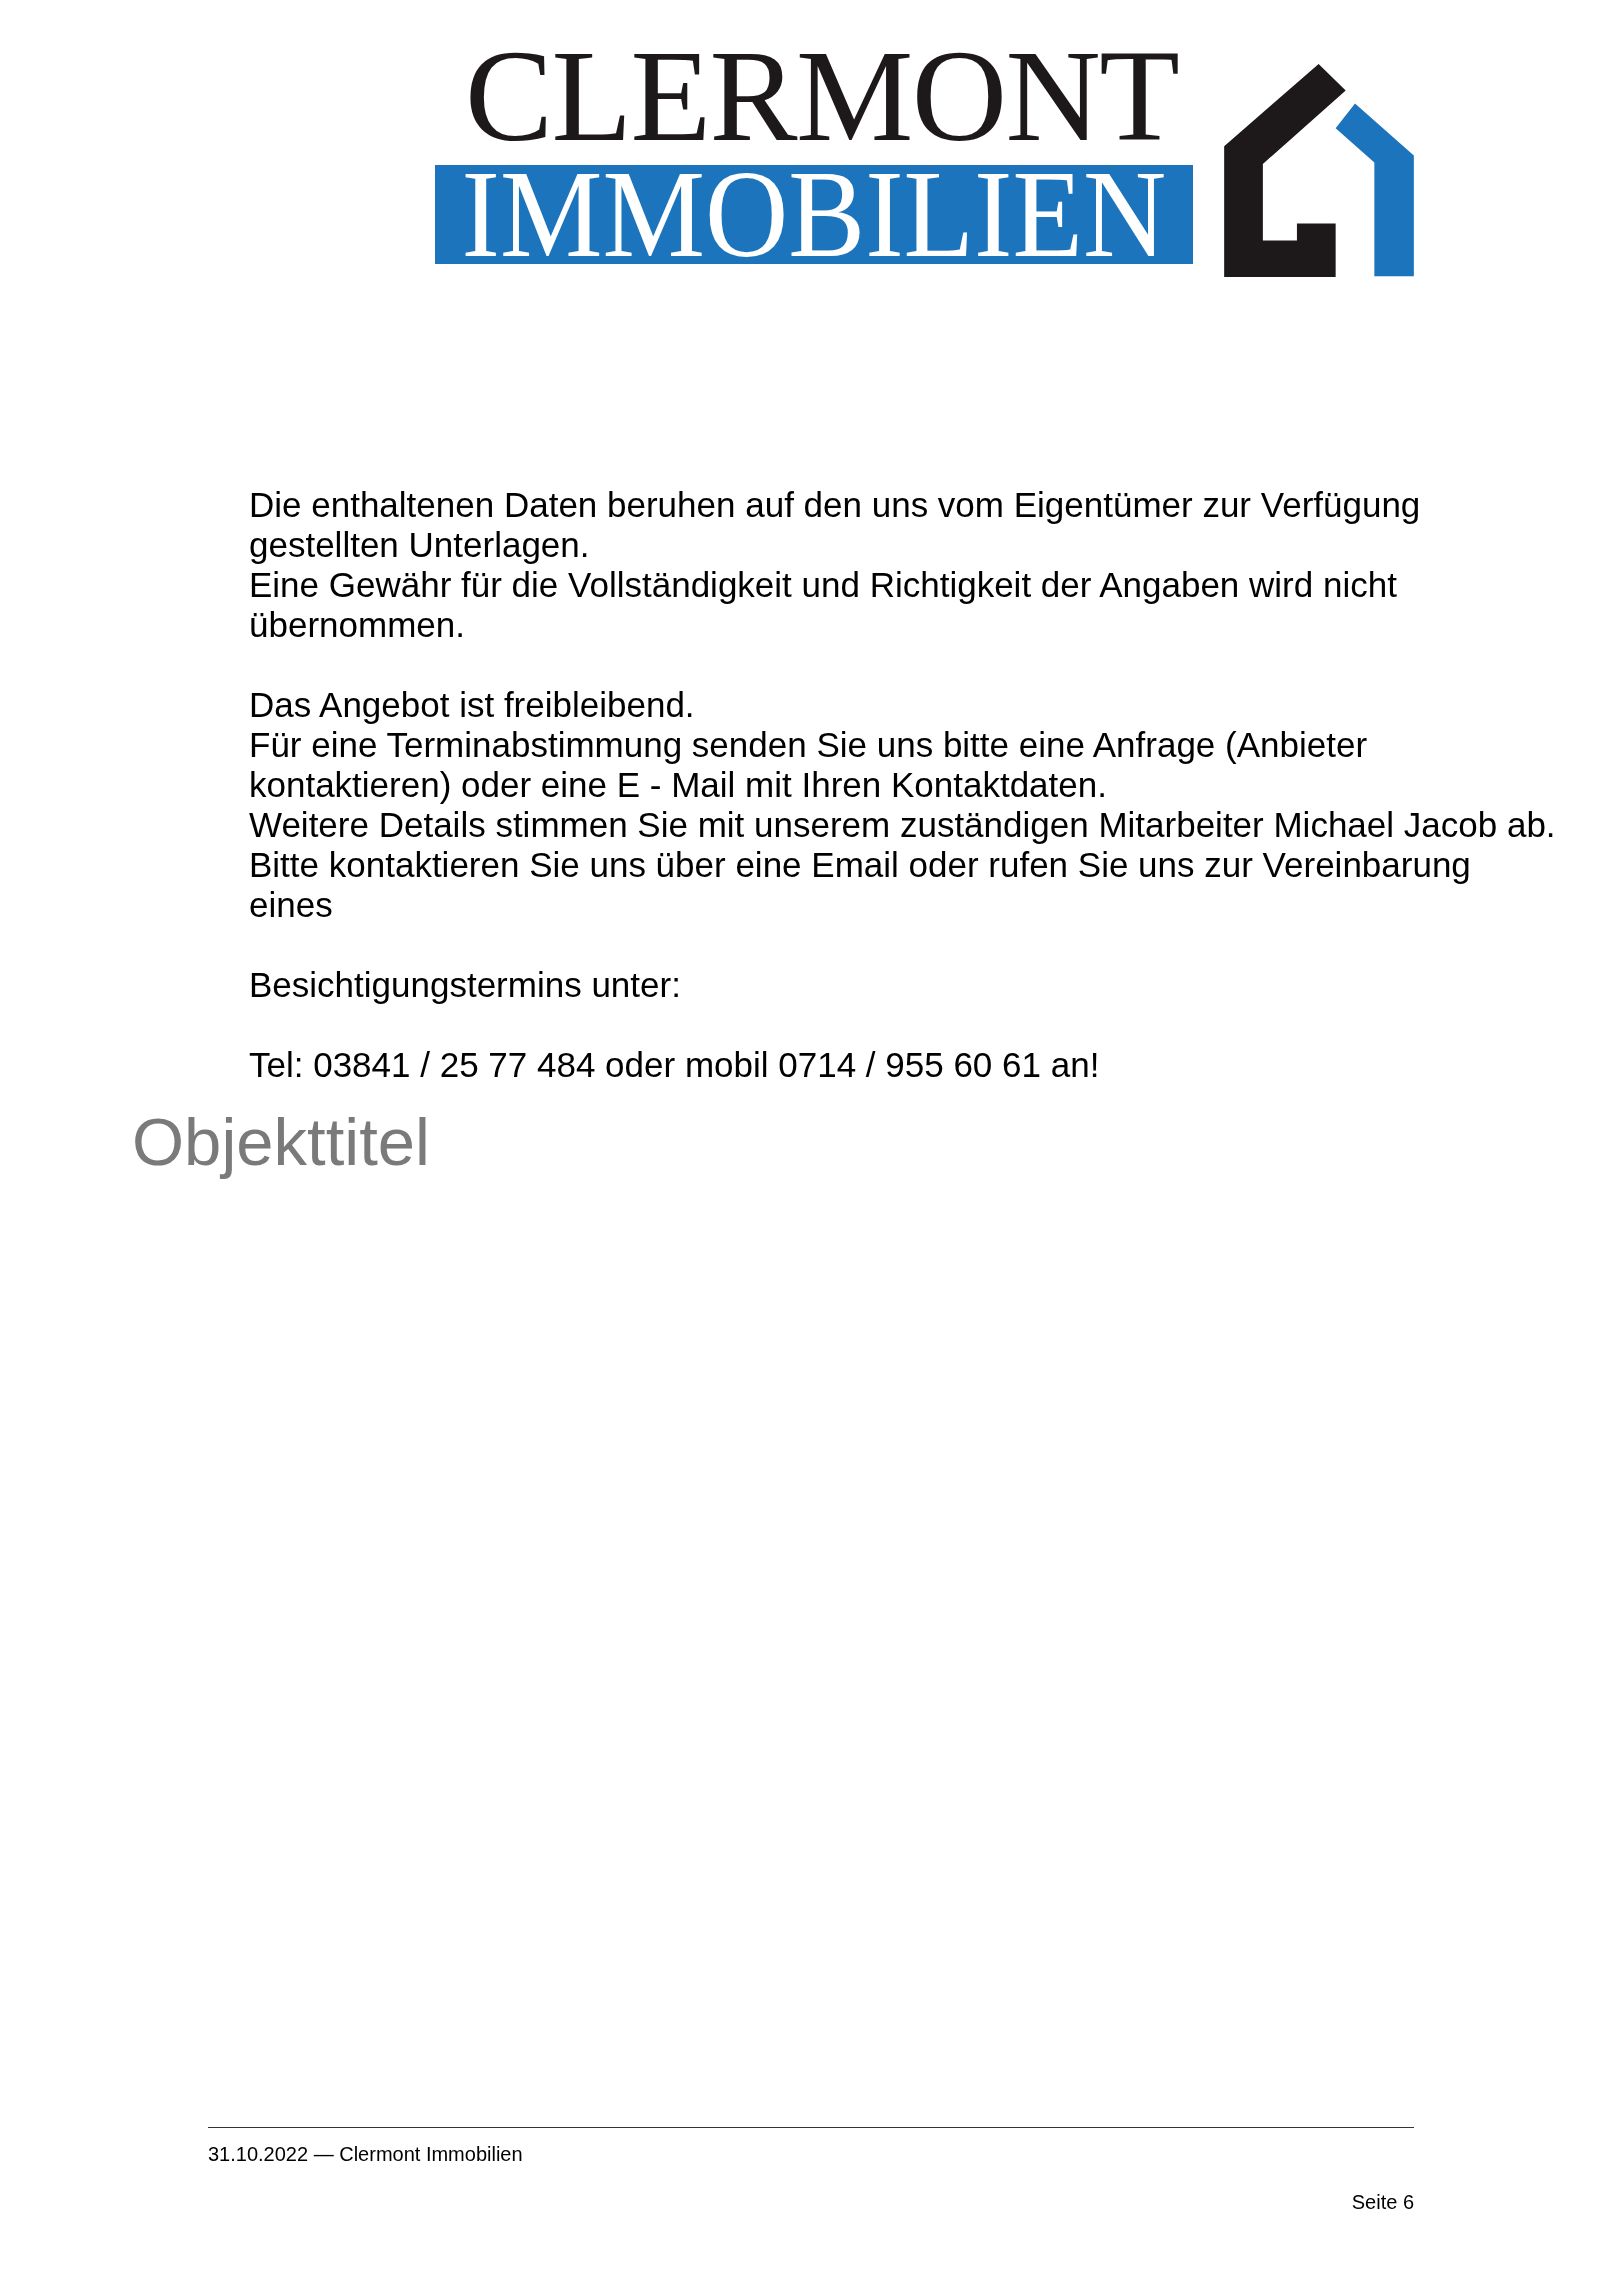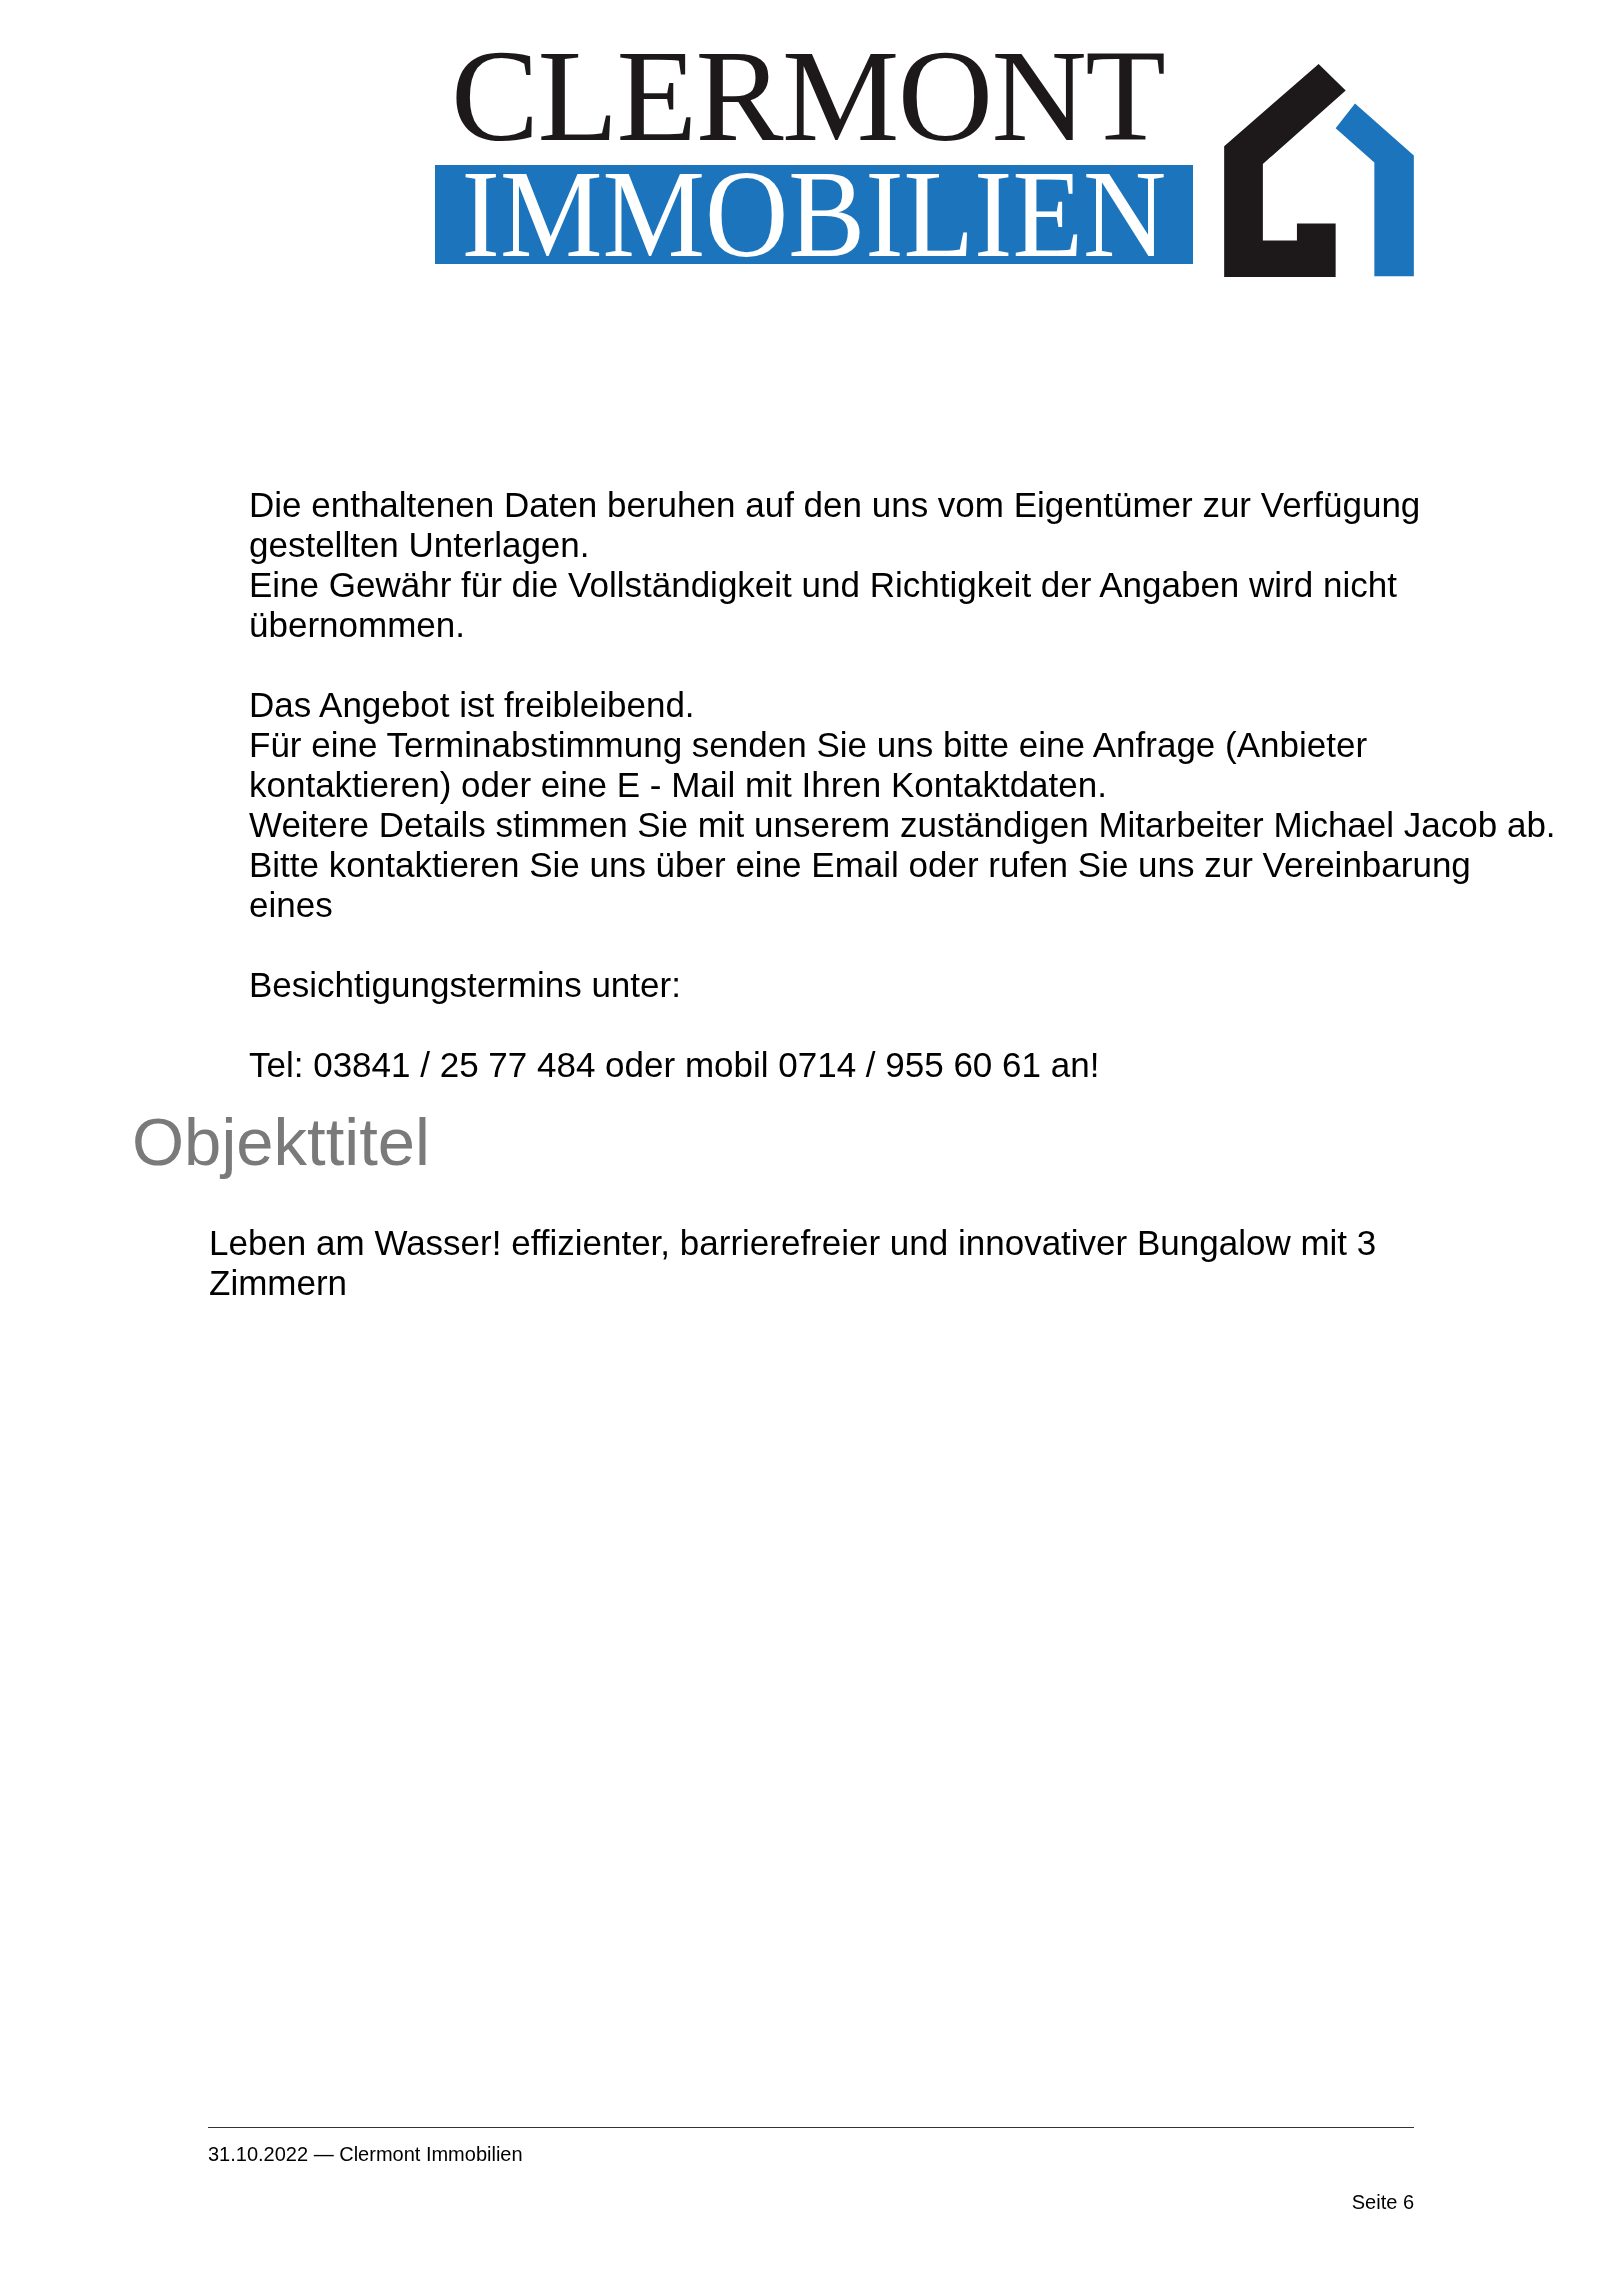--- a/index.html
+++ b/index.html
@@ -14,21 +14,21 @@
     width: 1623px;
     height: 2295px;
     background: #ffffff;
     overflow: hidden;
     font-family: "Liberation Sans", sans-serif;
     color: #000000;
   }
   
   .logo-wordmark-top {
     position: absolute;
-    left: 451px;
+    left: 465px;
     top: 29.5px;
     font-family: "Liberation Serif", serif;
     font-size: 132px;
     line-height: 132px;
     letter-spacing: -1.6px;
     color: var(--brand-black);
     white-space: nowrap;
   }
   .logo-blue-box {
     position: absolute;
@@ -124,21 +124,19 @@
 kontaktieren) oder eine E - Mail mit Ihren Kontaktdaten.
 Weitere Details stimmen Sie mit unserem zuständigen Mitarbeiter Michael Jacob ab.
 Bitte kontaktieren Sie uns über eine Email oder rufen Sie uns zur Vereinbarung
 eines
 
 Besichtigungstermins unter:
 
 Tel: 03841 / 25 77 484 oder mobil 0714 / 955 60 61 an!</div>
 
   <div class="section-heading heading-objekt">Objekttitel</div>
-  <div class="body-block body-objekt">Leben am Wasser! effizienter, barrierefreier und innovativer Bungalow mit 3
-Zimmern</div>
 
   <div class="footer-rule"></div>
   <div class="footer-text footer-left">31.10.2022 — Clermont Immobilien</div>
   <div class="footer-text footer-right">Seite 6</div>
 
 </div>
 
 
 </body></html>

